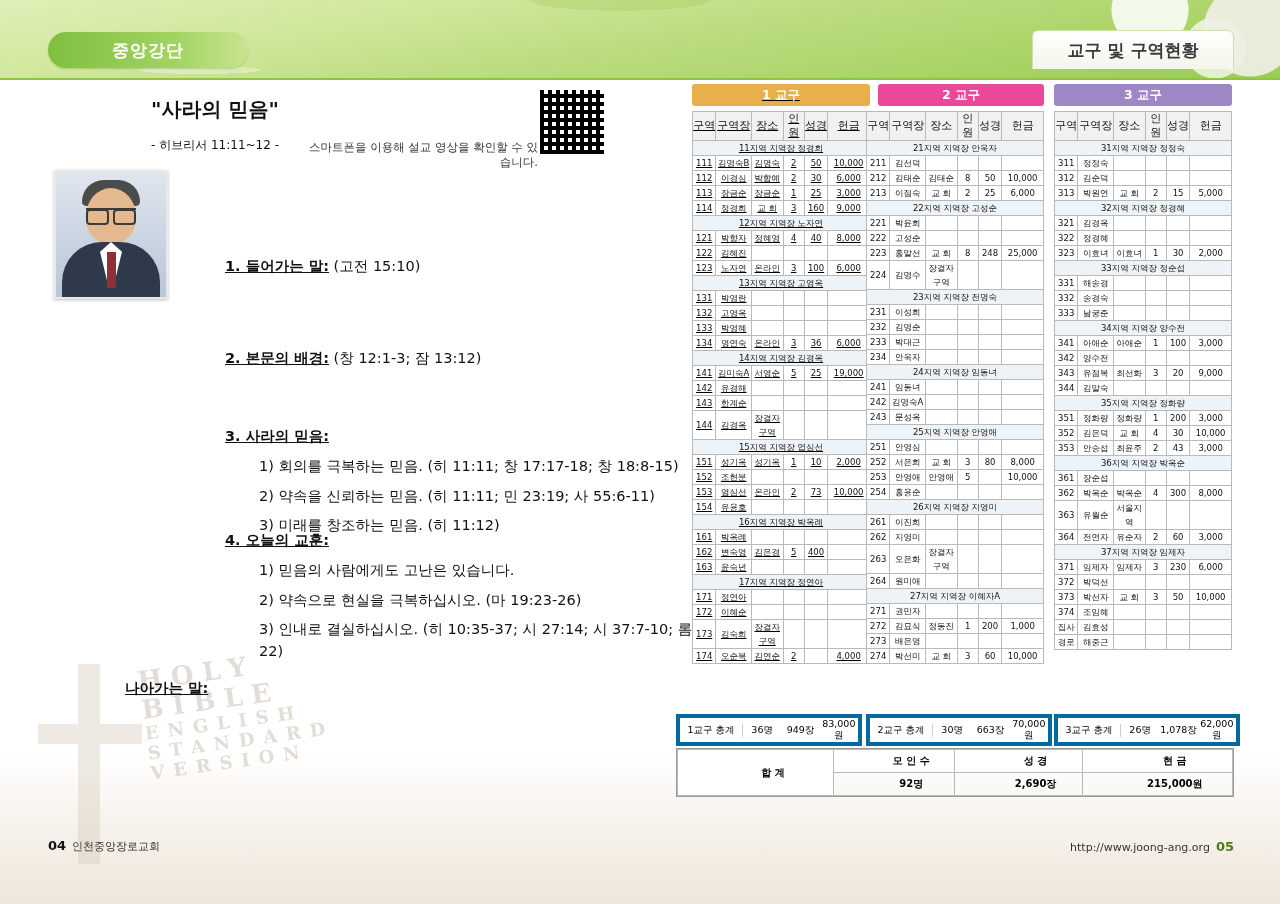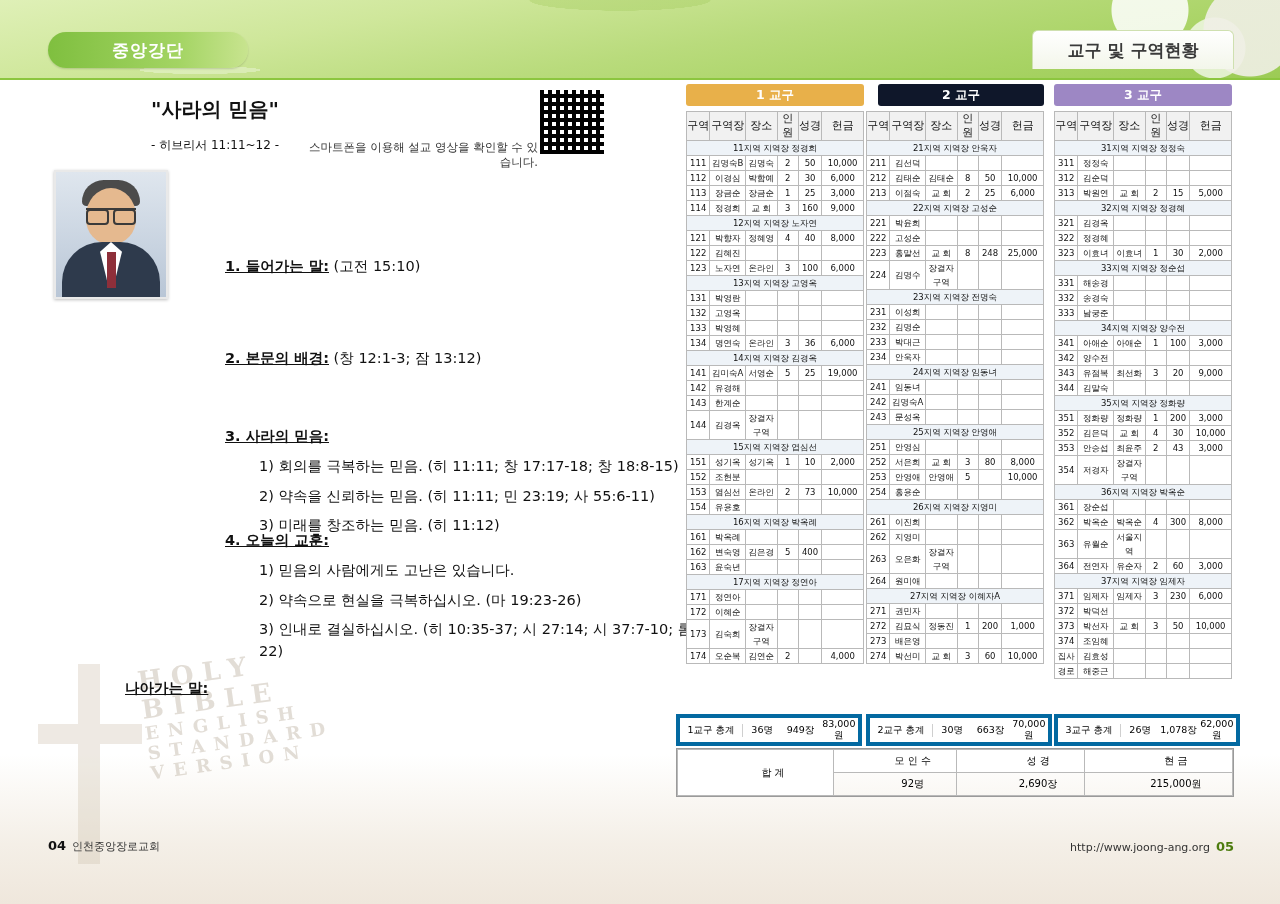--- a/index.html
+++ b/index.html
@@ -106,46 +106,46 @@
   .o2{position:absolute;left:0;top:92px;}
   .o3{position:absolute;left:0;top:170px;}
   .o3 .sub{margin-left:34px;margin-top:8px;}
   .o4{position:absolute;left:0;top:274px;}
   .o4 .sub{margin-left:34px;margin-top:8px;}
   .o5{position:absolute;left:-100px;top:422px;font-weight:bold;text-decoration:underline;}
 
   
   .right{position:absolute;left:676px;top:84px;width:560px;}
   .col{position:absolute;top:0;width:178px;}
-  .col1{left:10px;} .col2{left:190px;} .col3{left:378px;}
+  .col1{left:16px;text-decoration:underline;} .col2{left:190px;} .col3{left:378px;}
   .colhead{
     height:22px;border-radius:3px;color:#fff;font-weight:bold;font-size:12.5px;
     display:flex;align-items:center;justify-content:center;margin-bottom:5px;
   }
   .c1 .colhead{background:#e8b04a;}
-  .c2 .colhead{background:#0f172a;margin-left:12px;}
+  .c2 .colhead{background:#ec4899;margin-left:12px;}
   .c3 .colhead{background:#9d87c4;}
   table.dist{border-collapse:collapse;width:100%;font-size:8.5px;color:#111;background:#fff;}
   table.dist th,table.dist td{border:1px solid #b9b9b9;padding:0;height:14px;line-height:14px;text-align:center;}
   table.dist th{background:#f1f1f1;font-weight:normal;font-size:11px;}
   table.dist tr.section td{background:#eef3f8;font-size:8.5px;}
   .c1 tr.section td{background:#fdf3e0;}
   .c2 tr.section td{background:#e8f2fa;}
   .c3 tr.section td{background:#f0ecf7;}
   .w-code{width:22px;} .w-name{width:34px;} .w-place{width:30px;} .w-cnt{width:20px;} .w-bib{width:22px;} .w-off{width:40px;}
 
   
   .totals{position:absolute;left:0;top:0;width:560px;}
   .subtotal{position:absolute;top:0;height:24px;border:4px solid #0369a1;background:#fff;display:flex;align-items:center;font-size:9.5px;}
   .subtotal .lbl{width:62px;text-align:center;border-right:1px solid #cfcfcf;}
   .subtotal .v{flex:1;text-align:center;}
   .st1{left:0;width:178px;} .st2{left:190px;width:178px;} .st3{left:378px;width:178px;}
   .grand{position:absolute;top:34px;left:0;width:556px;border:1px solid #9a9a9a;}
   .grand table{border-collapse:collapse;width:100%;font-size:10px;}
-  .grand td,.grand th{border:1px solid #b9b9b9;text-align:center;height:20px;font-weight:normal;padding-left:36px;}
+  .grand td,.grand th{border:1px solid #b9b9b9;text-align:center;height:20px;font-weight:bold;padding-left:36px;}
   .grand .ghead{background:#fff;}
 
   
   .footer-left{position:absolute;left:48px;bottom:50px;font-size:11px;color:#333;}
   .footer-left b{color:#111;font-size:13px;margin-right:6px;}
   .footer-right{position:absolute;right:46px;bottom:50px;font-size:11px;color:#333;}
   .footer-right b{color:#4d7c0f;font-size:13px;margin-left:6px;}
 </style>
 </head>
 <body>
@@ -856,28 +856,20 @@
             <td class="w-off">10,000</td>
           </tr>
           <tr>
             <td class="w-code">353</td>
             <td class="w-name">안승섭</td>
             <td class="w-place">최윤주</td>
             <td class="w-cnt">2</td>
             <td class="w-bib">43</td>
             <td class="w-off">3,000</td>
           </tr>
-          <tr>
-            <td class="w-code">354</td>
-            <td class="w-name">저경자</td>
-            <td class="w-place">장결자구역</td>
-            <td class="w-cnt"></td>
-            <td class="w-bib"></td>
-            <td class="w-off"></td>
-          </tr>
           <tr class="section">
             <td colspan="6">36지역 지역장 박옥순</td>
           </tr>
           <tr>
             <td class="w-code">361</td>
             <td class="w-name">장순섭</td>
             <td class="w-place"></td>
             <td class="w-cnt"></td>
             <td class="w-bib"></td>
             <td class="w-off"></td>

